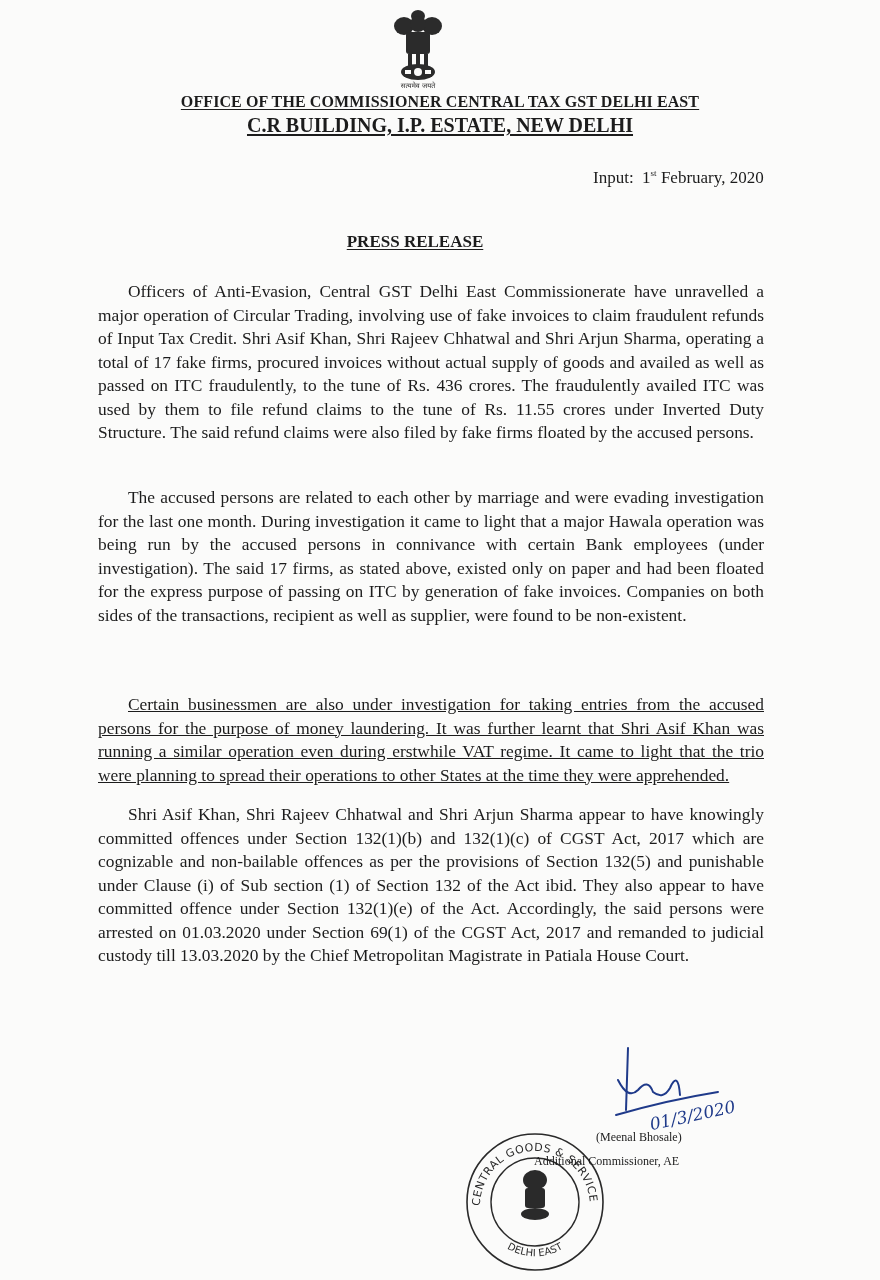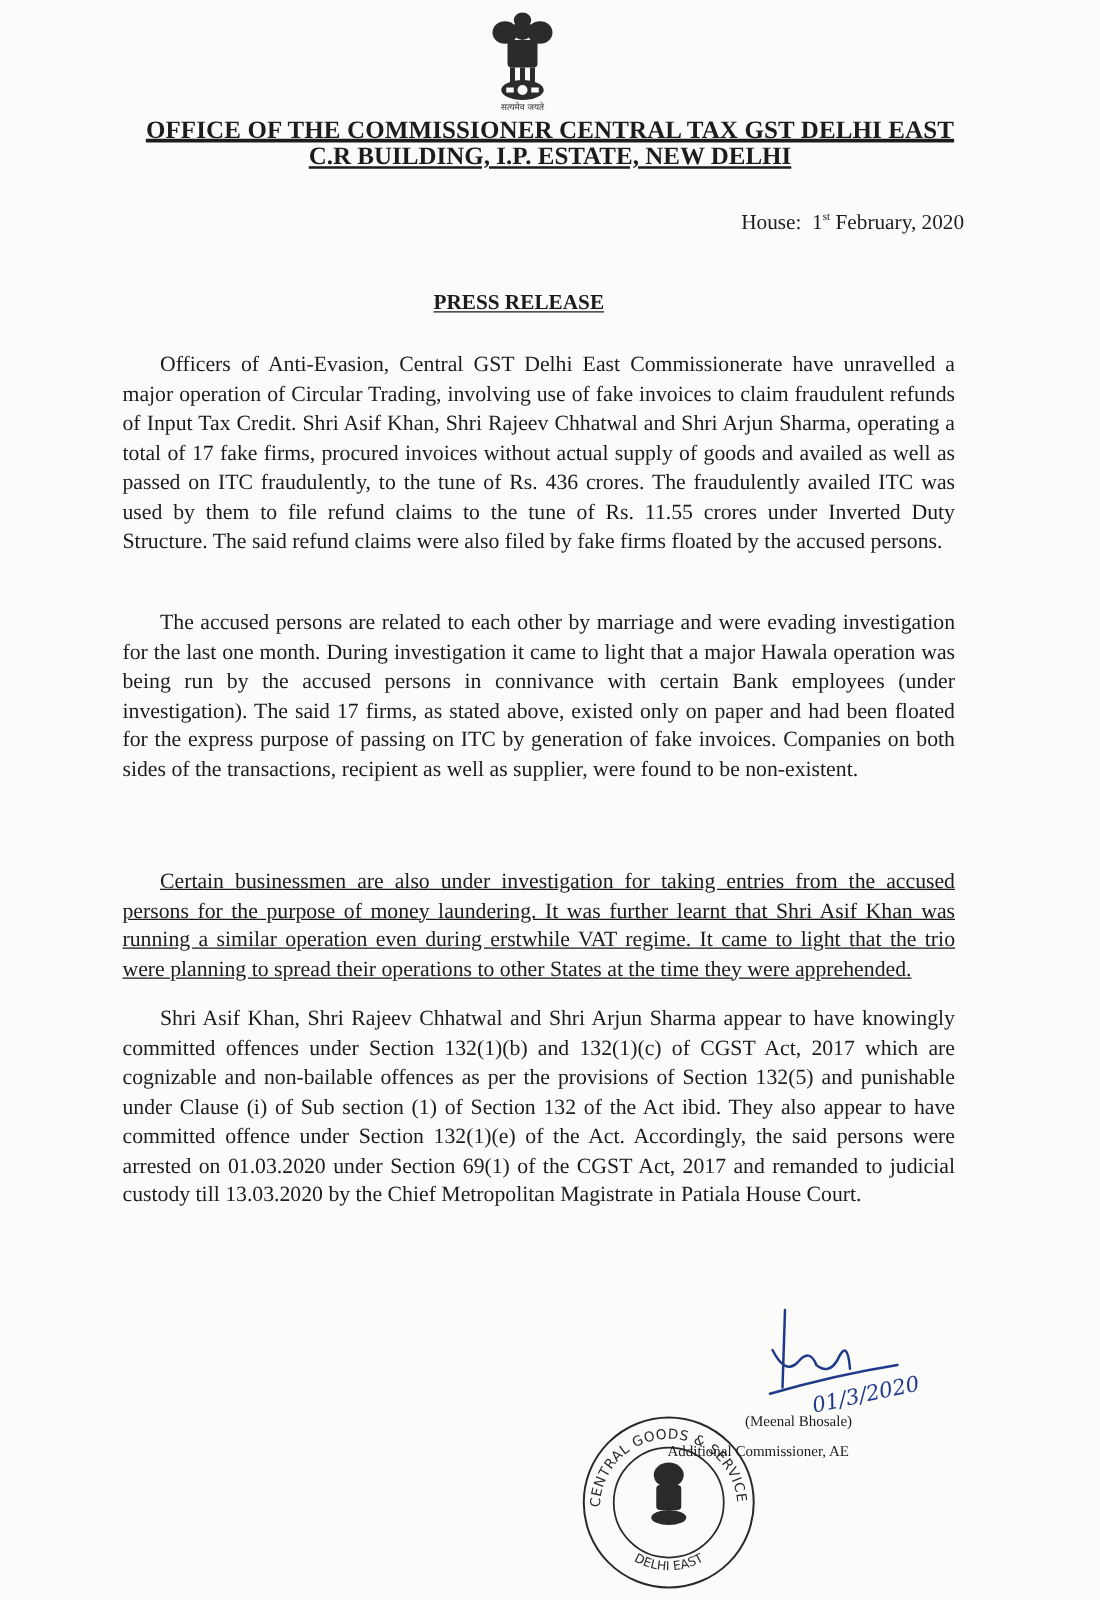--- a/index.html
+++ b/index.html
@@ -9,21 +9,21 @@
     font-family:"Liberation Serif", "DejaVu Serif", serif;
     color:#1c1c1c;
     position:relative;
   }
   .page { position:absolute; left:0; top:0; width:880px; height:1280px; }
   .emblem {
     position:absolute; left:378px; top:6px; width:80px; height:84px;
   }
   .hdr1 {
     position:absolute; left:0; width:880px; top:93px; text-align:center;
-    font-weight:bold; font-size:20px; letter-spacing:0.1px;text-decoration:underline;
+    font-weight:bold; font-size:16px; letter-spacing:0.1px;
   }
   .hdr1 span, .hdr2 span, .pr span { text-decoration:underline; text-underline-offset:2px; }
   .hdr2 {
     position:absolute; left:0; width:880px; top:114px; text-align:center;
     font-weight:bold; font-size:20px;
   }
   .dated {
     position:absolute; left:593px; top:168px; font-size:17px;
   }
   .dated sup { font-size:9px; }
@@ -72,21 +72,21 @@
       <rect x="27" y="64" width="6" height="4"></rect>
       <rect x="47" y="64" width="6" height="4"></rect>
     </g>
     <text x="40" y="82" font-size="7" text-anchor="middle" fill="#2b2b2b" font-family="DejaVu Sans, sans-serif">सत्यमेव जयते</text>
   </svg>
 
   <div class="hdr1"><span>OFFICE OF THE COMMISSIONER CENTRAL TAX GST DELHI EAST</span></div>
   <div class="hdr2"><span>C.R BUILDING, I.P. ESTATE, NEW DELHI</span></div>
 
   <div class="dated">
-    <span>House:</span>&nbsp;
+    <span>Input:</span>&nbsp;
     <span>1</span><sup>st</sup>
     <span>February, 2020</span>
   </div>
 
   <div class="pr"><span>PRESS RELEASE</span></div>
 
   <p class="para p1">Officers of Anti-Evasion, Central GST Delhi East Commissionerate have unravelled a major operation of Circular Trading, involving use of fake invoices to claim fraudulent refunds of Input Tax Credit. Shri Asif Khan, Shri Rajeev Chhatwal and Shri Arjun Sharma, operating a total of 17 fake firms, procured invoices without actual supply of goods and availed as well as passed on ITC fraudulently, to the tune of Rs. 436 crores. The fraudulently availed ITC was used by them to file refund claims to the tune of Rs. 11.55 crores under Inverted Duty Structure. The said refund claims were also filed by fake firms floated by the accused persons.</p>
   <p class="para p2">The accused persons are related to each other by marriage and were evading investigation for the last one month. During investigation it came to light that a major Hawala operation was being run by the accused persons in connivance with certain Bank employees (under investigation). The said 17 firms, as stated above, existed only on paper and had been floated for the express purpose of passing on ITC by generation of fake invoices. Companies on both sides of the transactions, recipient as well as supplier, were found to be non-existent.</p>
   <p class="para p3">Certain businessmen are also under investigation for taking entries from the accused persons for the purpose of money laundering. It was further learnt that Shri Asif Khan was running a similar operation even during erstwhile VAT regime. It came to light that the trio were planning to spread their operations to other States at the time they were apprehended.</p>
   <p class="para p4">Shri Asif Khan, Shri Rajeev Chhatwal and Shri Arjun Sharma appear to have knowingly committed offences under Section 132(1)(b) and 132(1)(c) of CGST Act, 2017 which are cognizable and non-bailable offences as per the provisions of Section 132(5) and punishable under Clause (i) of Sub section (1) of Section 132 of the Act ibid. They also appear to have committed offence under Section 132(1)(e) of the Act. Accordingly, the said persons were arrested on 01.03.2020 under Section 69(1) of the CGST Act, 2017 and remanded to judicial custody till 13.03.2020 by the Chief Metropolitan Magistrate in Patiala House Court.</p>

